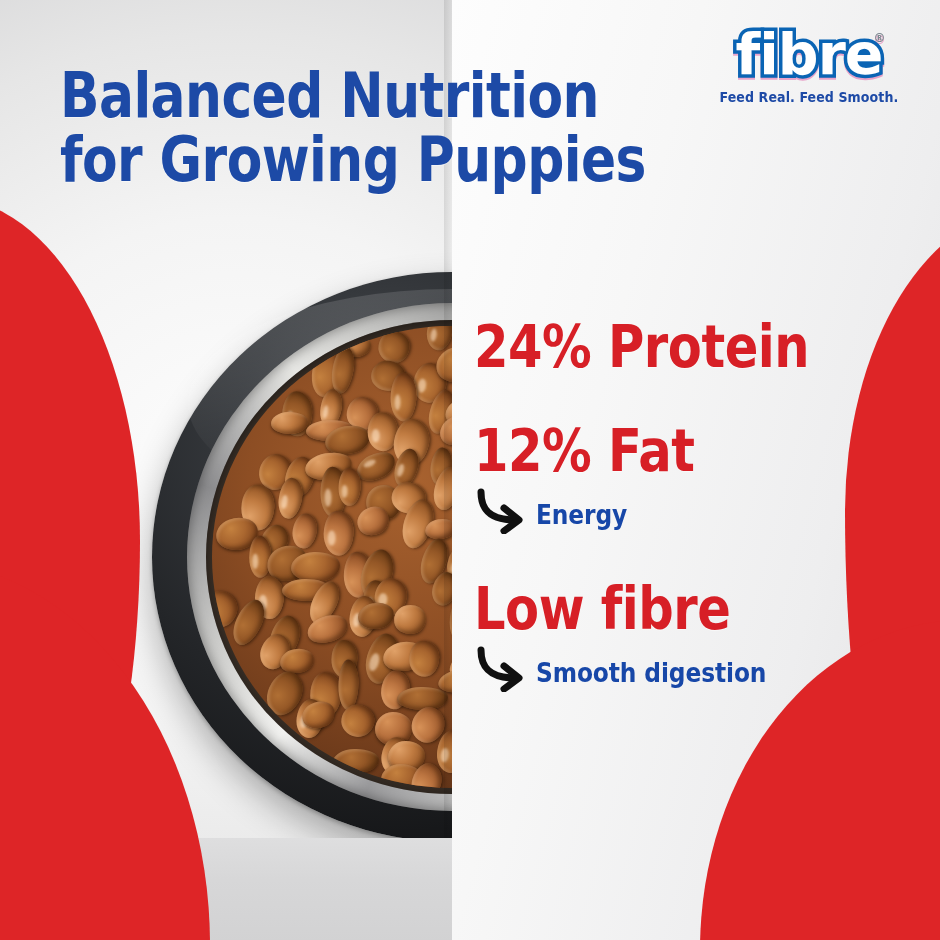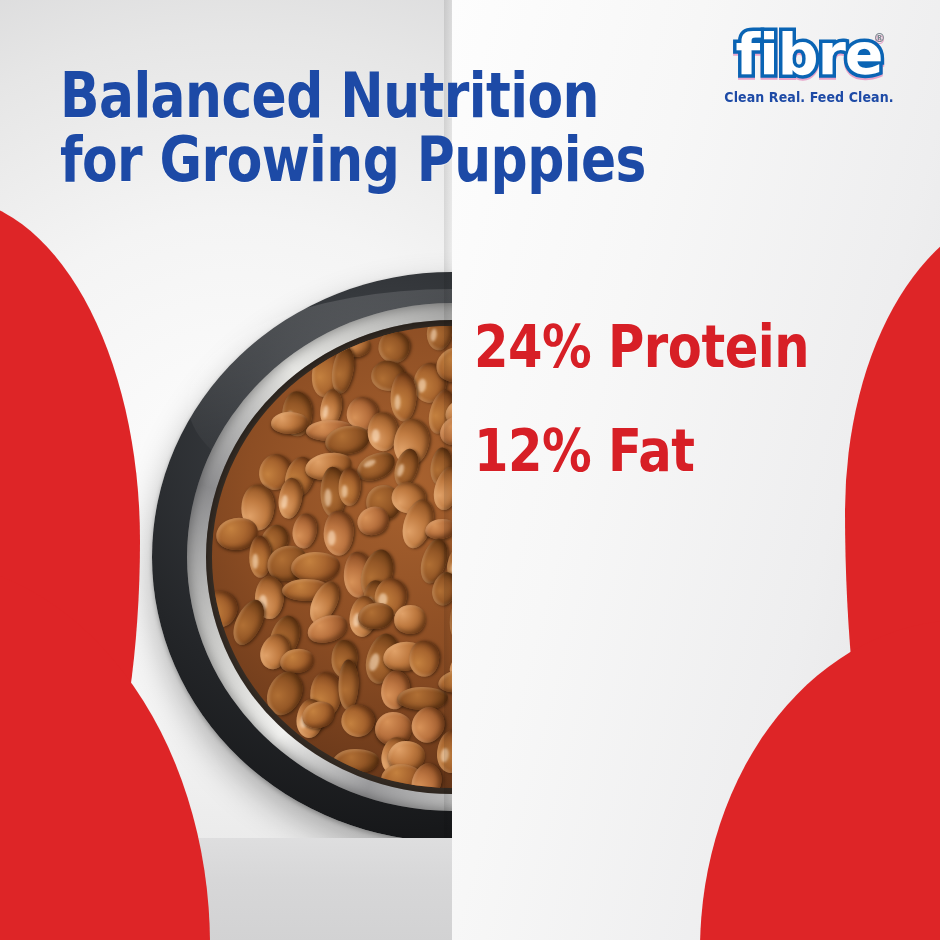--- a/index.html
+++ b/index.html
@@ -306,25 +306,42 @@
   <div class="headline">
     <span class="ln">Balanced Nutrition</span>
     <span class="ln">for Growing Puppies</span>
   </div>
 
   <div class="logo">
     <div class="logo-word">
       <span>fibre</span>
       <span class="logo-reg">®</span>
     </div>
-    <div class="logo-tag">Clean Real. Feed Clean.</div>
+    <div class="logo-tag">Feed Real. Feed Smooth.</div>
   </div>
 
   <div class="stats" id="stats">
       <div class="stat">
         <div class="stat-value">24% Protein</div>
       </div>
       <div class="stat">
         <div class="stat-value">12% Fat</div>
+        <div class="stat-row">
+          <span class="arrow-ico"><svg viewBox="0 0 58 48" width="58" height="48" aria-hidden="true">
+              <path d="M7 6 C7 24, 16 33, 38 34" fill="none" stroke="#101010" stroke-width="7" stroke-linecap="round"></path>
+              <path d="M30 22 L45 34 L30 45" fill="none" stroke="#101010" stroke-width="7" stroke-linecap="round" stroke-linejoin="round"></path>
+            </svg></span>
+          <div class="stat-label">Energy</div>
+        </div>
+      </div>
+      <div class="stat">
+        <div class="stat-value">Low fibre</div>
+        <div class="stat-row">
+          <span class="arrow-ico"><svg viewBox="0 0 58 48" width="58" height="48" aria-hidden="true">
+              <path d="M7 6 C7 24, 16 33, 38 34" fill="none" stroke="#101010" stroke-width="7" stroke-linecap="round"></path>
+              <path d="M30 22 L45 34 L30 45" fill="none" stroke="#101010" stroke-width="7" stroke-linecap="round" stroke-linejoin="round"></path>
+            </svg></span>
+          <div class="stat-label">Smooth digestion</div>
+        </div>
       </div>
     </div>
 
 </div>
 
 </body></html>

